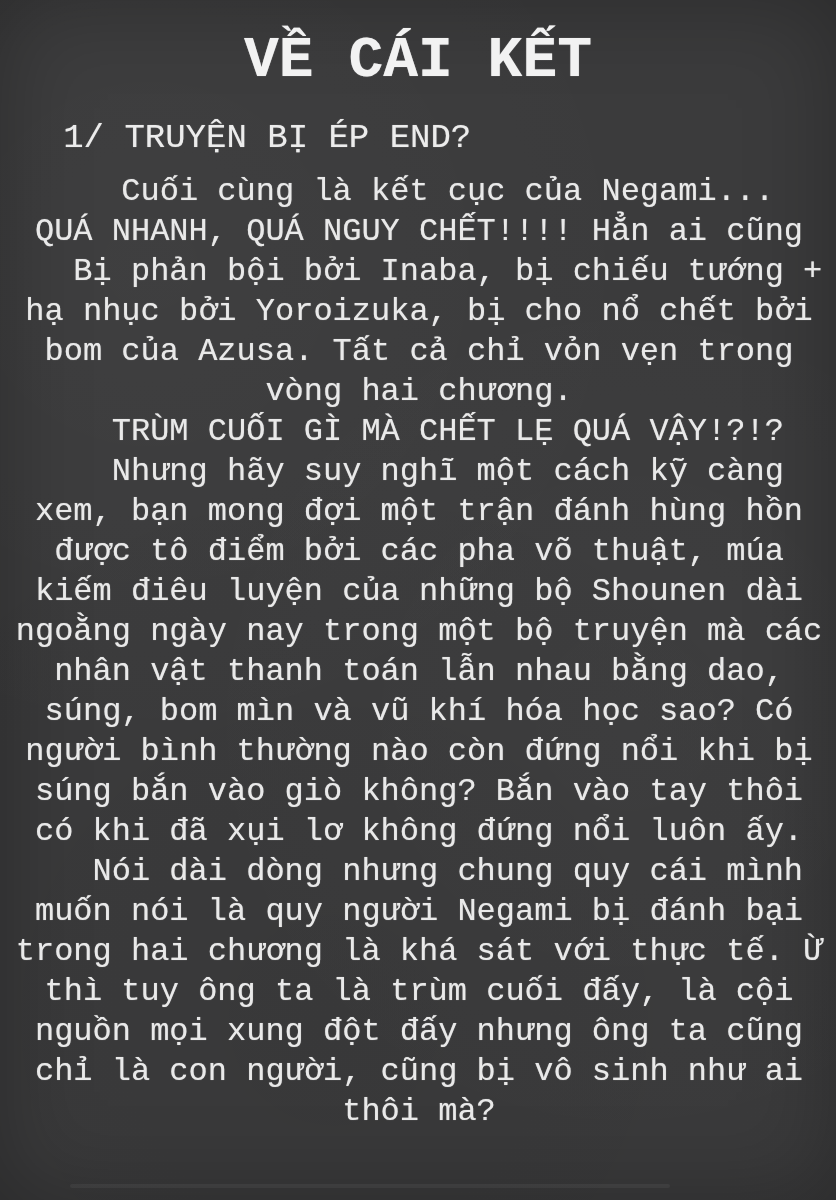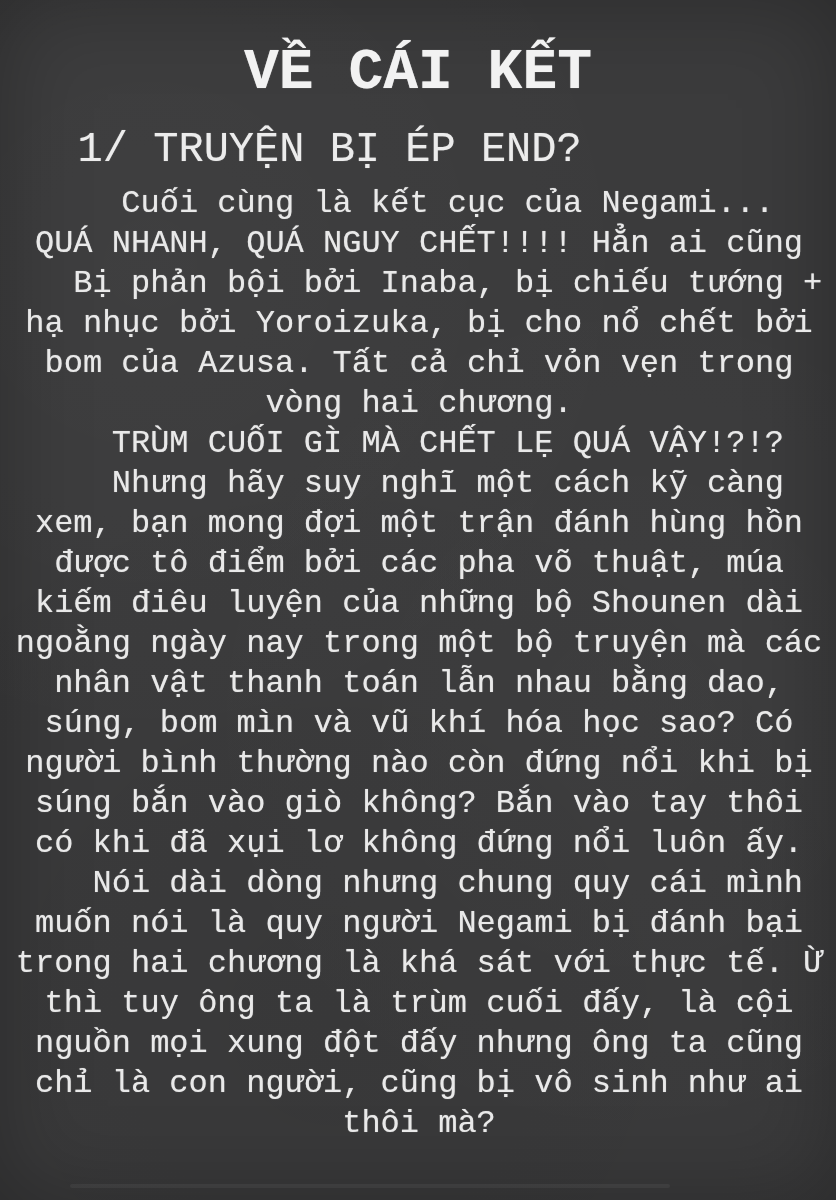--- a/index.html
+++ b/index.html
@@ -14,37 +14,37 @@
     background-color: #3b3b3c;
     background-image:
       radial-gradient(circle at 18% 22%, rgba(255,255,255,0.020), transparent 45%),
       radial-gradient(circle at 75% 60%, rgba(255,255,255,0.015), transparent 50%),
       radial-gradient(circle at 40% 85%, rgba(0,0,0,0.05), transparent 55%);
     box-shadow: inset 0 0 90px rgba(0,0,0,0.28);
     font-family: "Liberation Mono", "DejaVu Sans Mono", monospace;
     color: #eaeaea;
   }
   .title {
-    margin: 34px 0 0 0;
+    margin: 22px 0 0 0;
     padding: 0;
     text-align: center;
     font-family: "Liberation Mono", "DejaVu Sans Mono", monospace;
     font-size: 58px;
     font-weight: bold;
     line-height: 78px;
     color: #f2f2f2;
     text-shadow: 0 0 1px rgba(255,255,255,0.55);
     white-space: pre;
   }
   .heading {
     margin: 16px 16px 0 0;
     padding: 0 0 0 2px;
     text-indent: 3ch;
     font-family: "Liberation Mono", "DejaVu Sans Mono", monospace;
-    font-size: 42px;
+    font-size: 34px;
     font-weight: normal;
     line-height: 44px;
     color: #ececec;
     text-shadow: 0 0 1px rgba(255,255,255,0.5);
     white-space: pre;
   }
   .body-text {
     margin-top: 12px;
     padding-left: 2px;
     font-size: 32px;

